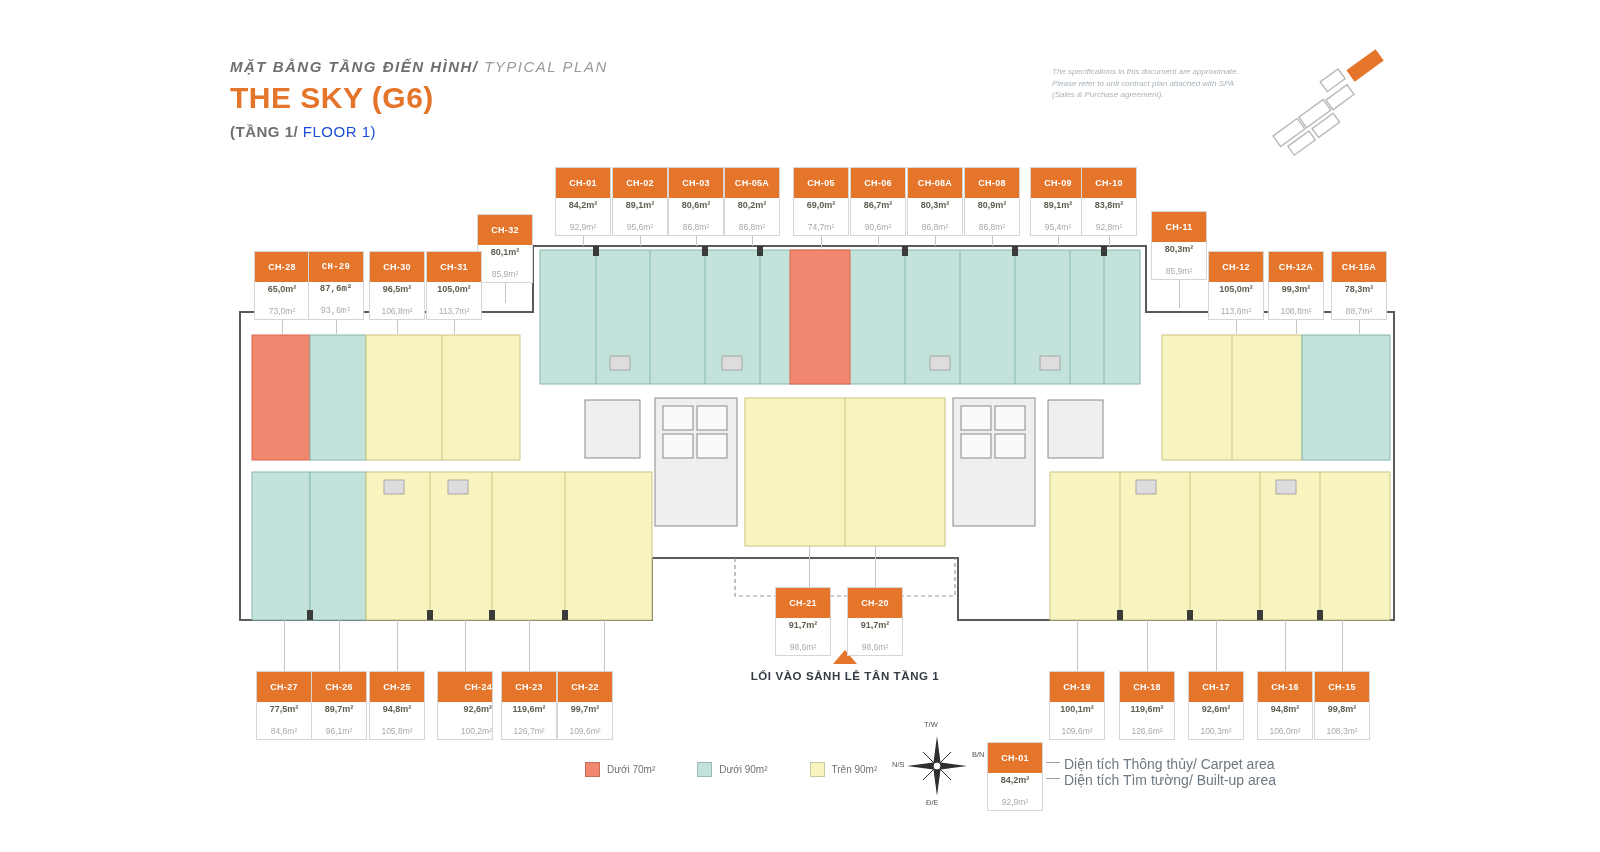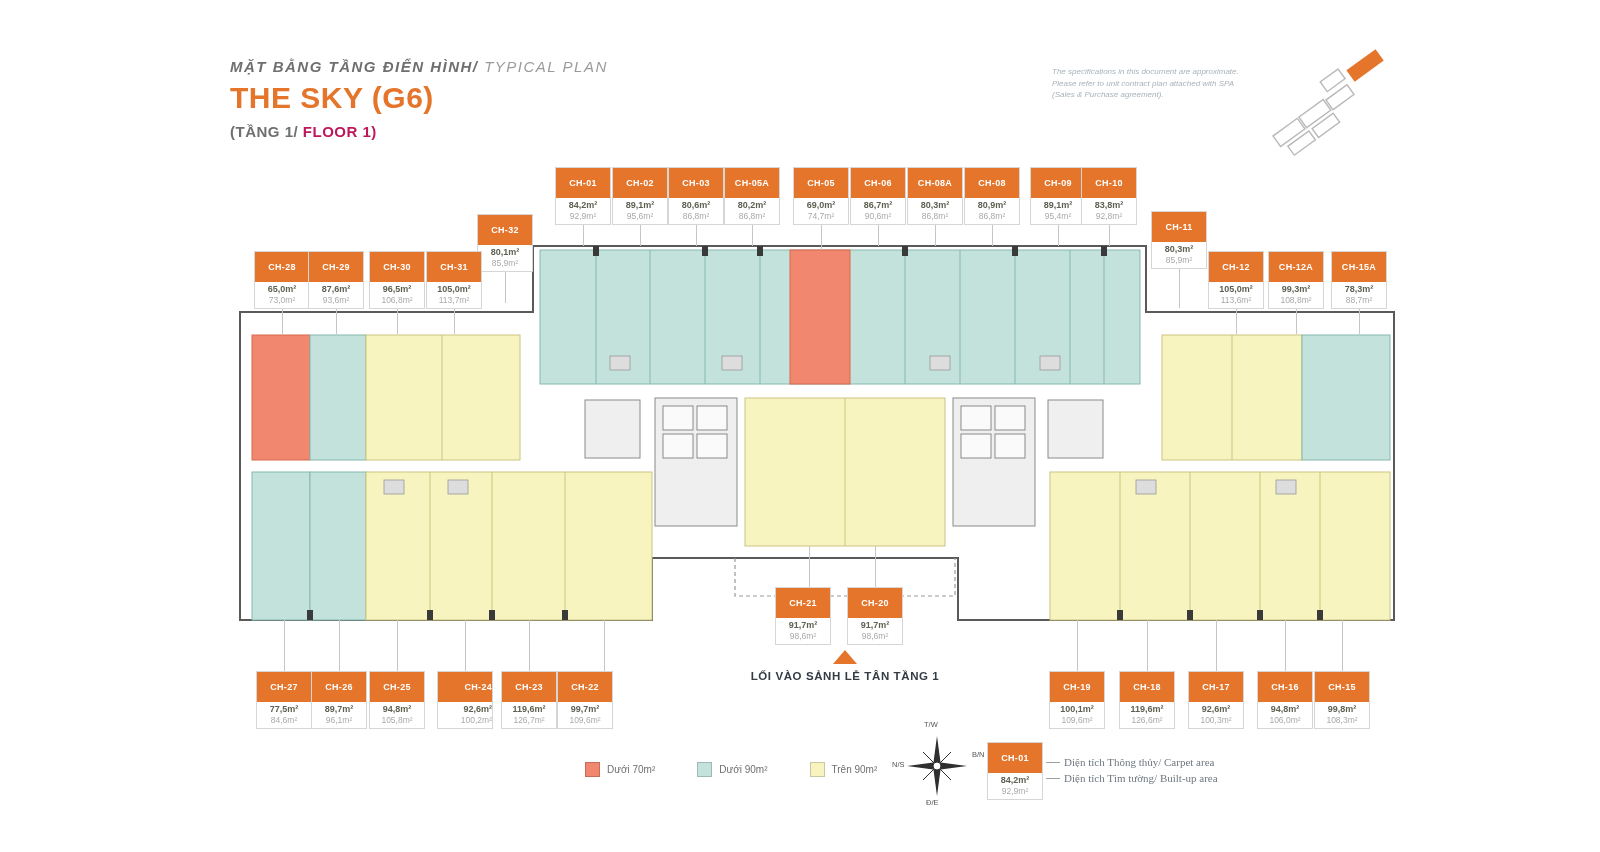--- a/index.html
+++ b/index.html
@@ -4,54 +4,54 @@
 <style>
   html,body{margin:0;padding:0;background:#fff;}
   .page{position:relative;width:1600px;height:852px;background:#ffffff;overflow:hidden;
         font-family:"Liberation Sans",sans-serif;}
   
   .header{position:absolute;left:230px;top:58px;}
   .subtitle{font-size:15px;letter-spacing:1.5px;color:#6f6f6f;font-weight:600;font-style:italic;}
   .subtitle .lt{color:#9b9b9b;font-weight:500;}
   .title{font-size:30px;font-weight:bold;color:#E4752B;letter-spacing:.5px;margin:6px 0 8px 0;}
   .floorline{font-size:15px;color:#6f6f6f;font-weight:600;letter-spacing:.5px;}
-  .floorline .lt{color:#be185d;font-weight:700;}
+  .floorline .lt{color:#1d4ed8;font-weight:400;}
   
   .disclaimer{position:absolute;left:1052px;top:66px;width:205px;font-size:8px;font-style:italic;
               color:#8b9ca6;line-height:1.45;}
   .disclaimer p{margin:0 0 7px 0;}
   .disclaimer p.en{color:#a8b3ba;}
   
   .plan-svg{position:absolute;left:0;top:0;z-index:1;}
   .site-svg{position:absolute;left:1245px;top:28px;z-index:2;}
   .compass-svg{position:absolute;left:880px;top:718px;z-index:2;}
   
   .unit-label{position:absolute;width:54px;background:#fff;text-align:center;z-index:5;
               box-shadow:0 0 0 1px #d6d6d6;}
   .ul-head{background:#E4752B;color:#fff;font-size:9px;font-weight:bold;letter-spacing:.3px;padding:10px 0;}
   .ul-body{padding:2px 0 3px 0;background:#fff;}
   .ul-a1{font-size:9px;font-weight:bold;color:#5f6052;}
-  .ul-a2{font-size:8.5px;color:#a9a9a9;margin-top:1px;}
+  .ul-a2{font-size:8.5px;color:#a9a9a9;margin-top:12px;}
   .leader{position:absolute;width:1px;background:#c6c6c6;z-index:2;}
   
   .entry-triangle{position:absolute;left:833px;top:650px;width:0;height:0;z-index:4;
                   border-left:12px solid transparent;border-right:12px solid transparent;
                   border-bottom:14px solid #E4752B;}
   .entry-label{position:absolute;left:695px;top:670px;width:300px;text-align:center;z-index:4;
                font-size:11.5px;font-weight:bold;color:#333b44;letter-spacing:.6px;}
   
   .legend{position:absolute;left:585px;top:762px;display:flex;gap:42px;z-index:4;}
   .legend-item{display:flex;align-items:center;gap:7px;}
   .legend-swatch{width:13px;height:13px;border:1px solid rgba(0,0,0,.18);}
   .legend-label{font-size:10px;color:#6f6f6f;}
   
   .compass-label{position:absolute;font-size:7.5px;color:#555;z-index:4;}
   
   .kline{position:absolute;width:14px;height:1px;background:#9aa1a6;z-index:4;}
-  .ktext{position:absolute;font-size:11px;color:#6e7880;z-index:4;white-space:nowrap;font-family:Liberation Serif, serif;}
+  .ktext{position:absolute;font-size:14px;color:#6e7880;z-index:4;white-space:nowrap;}
 </style>
 </head>
 <body>
 
 <div class="page">
 
   <div class="header">
     <div class="subtitle"><span>MẶT BẰNG TẦNG ĐIỂN HÌNH/</span><span class="lt"> TYPICAL PLAN</span></div>
     <div class="title">THE SKY (G6)</div>
     <div class="floorline"><span>(TẦNG 1/</span><span class="lt"> FLOOR 1)</span></div>
@@ -269,21 +269,21 @@
       </div>
       <div class="leader" style="left: 1179px; height: 52px; top: 256px;"></div>
       <div class="unit-label" style="left: 255px; top: 252px;">
         <div class="ul-head">CH-28</div>
         <div class="ul-body">
           <div class="ul-a1">65,0m²</div>
           <div class="ul-a2">73,0m²</div>
         </div>
       </div>
       <div class="leader" style="left: 282px; height: 38px; top: 296px;"></div>
-      <div class="unit-label" style="left: 309px; top: 252px;">
+      <div class="unit-label" style="left: 309px; top: 252px; font-family: Liberation Mono, monospace;">
         <div class="ul-head">CH-29</div>
         <div class="ul-body">
           <div class="ul-a1">87,6m²</div>
           <div class="ul-a2">93,6m²</div>
         </div>
       </div>
       <div class="leader" style="left: 336px; height: 38px; top: 296px;"></div>
       <div class="unit-label" style="left: 370px; top: 252px;">
         <div class="ul-head">CH-30</div>
         <div class="ul-body">

